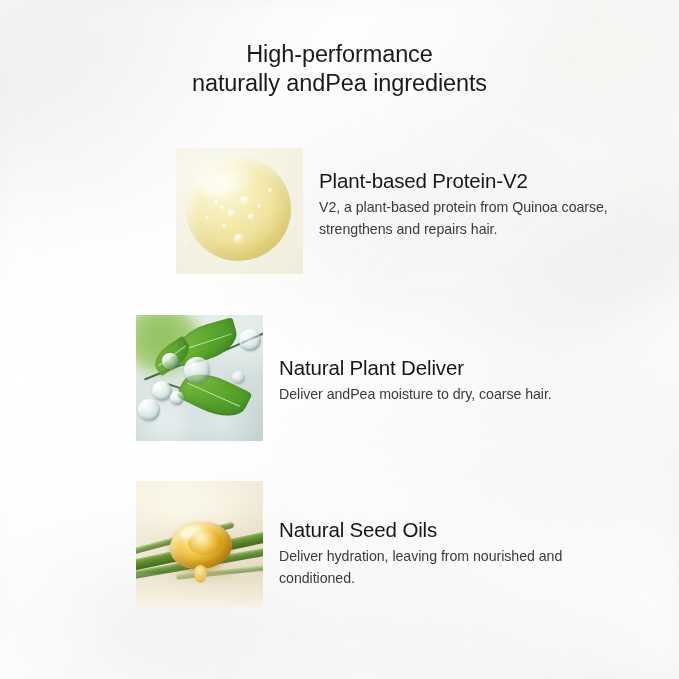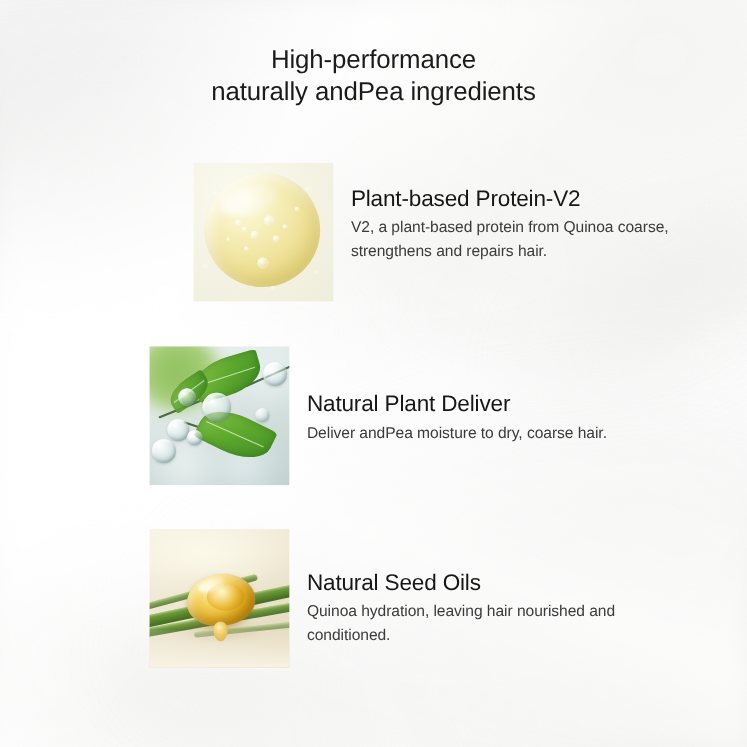--- a/index.html
+++ b/index.html
@@ -230,17 +230,17 @@
       <div class="blade" style="left:40px;top:88px;width:110px;height:5px;transform:rotate(-6deg);opacity:.55;"></div>
       <div class="shadow"></div>
       <div class="oil"></div>
       <div class="oil2"></div>
       <div class="hl"></div>
       <div class="drip"></div>
       <div class="floor"></div>
     </div>
     <div class="txt">
       <h3 class="h">Natural Seed Oils</h3>
-      <p class="d">Quinoa hydration, leaving hair nourished and conditioned.</p>
+      <p class="d">Deliver hydration, leaving from nourished and conditioned.</p>
     </div>
   </div>
 
 </div>
 
 </body></html>

